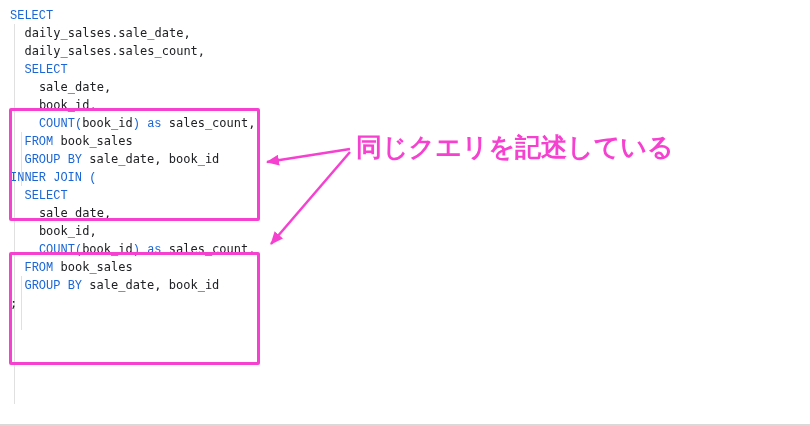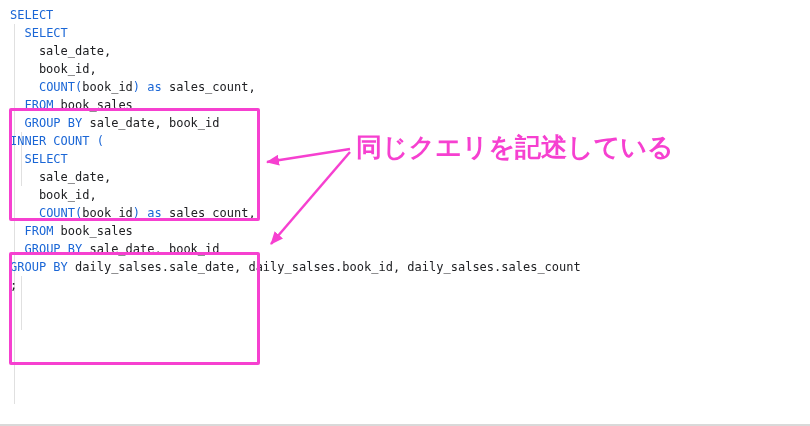--- a/index.html
+++ b/index.html
@@ -15,21 +15,21 @@
     left: 0; top: 0; right: 0; bottom: 0;
   }
   .code-lines {
     position: absolute;
     left: 10px; top: 6px;
     font-size: 12px;
     line-height: 18px;
     color: var(--ink, #202124);
   }
   .code-line { white-space: pre; height: 18px; }
-  .code-line .kw { color: var(--kw, #1a66d6); }
+  .code-line .kw { color: var(--kw, #1a66d6); font-family: Liberation Mono, monospace; }
   .indent-guide {
     position: absolute;
     width: 1px;
     background: var(--guide, #e0e0e0);
   }
   .guide-main { left: 14px; top: 24px; height: 380px; }
   .guide-sub1 { left: 21px; top: 132px; height: 54px; }
   .guide-sub2 { left: 21px; top: 276px; height: 54px; }
   .hl-box {
     position: absolute;
@@ -70,34 +70,35 @@
 </style>
 </head>
 <body style="--bg: #ffffff; --kw: #1a66d6; --ink: #202124; --pink: #f640d0; --guide: #e0e0e0; --divider: #d9d9d9;">
 
 <div class="code-area">
   <div class="indent-guide guide-main"></div>
   <div class="indent-guide guide-sub1"></div>
   <div class="indent-guide guide-sub2"></div>
   <div class="code-lines" id="code-lines">
       <div class="code-line"><span class="kw">SELECT</span></div>
+      <div class="code-line"><span>  daily_salses.sale_date,</span></div>
+      <div class="code-line"><span>  daily_salses.sales_count,</span></div>
       <div class="code-line"><span>  </span><span class="kw">SELECT</span></div>
       <div class="code-line"><span>    sale_date,</span></div>
       <div class="code-line"><span>    book_id,</span></div>
       <div class="code-line"><span>    </span><span class="kw">COUNT(</span><span>book_id</span><span class="kw">)</span><span> </span><span class="kw">as</span><span> sales_count,</span></div>
       <div class="code-line"><span>  </span><span class="kw">FROM</span><span> book_sales</span></div>
       <div class="code-line"><span>  </span><span class="kw">GROUP BY</span><span> sale_date, book_id</span></div>
-      <div class="code-line"><span class="kw">INNER COUNT (</span></div>
+      <div class="code-line"><span class="kw">INNER JOIN (</span></div>
       <div class="code-line"><span>  </span><span class="kw">SELECT</span></div>
       <div class="code-line"><span>    sale_date,</span></div>
       <div class="code-line"><span>    book_id,</span></div>
       <div class="code-line"><span>    </span><span class="kw">COUNT(</span><span>book_id</span><span class="kw">)</span><span> </span><span class="kw">as</span><span> sales_count,</span></div>
       <div class="code-line"><span>  </span><span class="kw">FROM</span><span> book_sales</span></div>
       <div class="code-line"><span>  </span><span class="kw">GROUP BY</span><span> sale_date, book_id</span></div>
-      <div class="code-line"><span class="kw">GROUP BY</span><span> daily_salses.sale_date, daily_salses.book_id, daily_salses.sales_count</span></div>
       <div class="code-line"><span>;</span></div>
     </div>
 </div>
 
 <div class="hl-box hl-box-1"></div>
 <div class="hl-box hl-box-2"></div>
 
 <svg class="arrow-overlay" viewBox="0 0 810 426" xmlns="http://www.w3.org/2000/svg">
   <defs>
     <marker id="arrowhead" class="head" markerWidth="13" markerHeight="11" refX="12" refY="5.5" orient="auto" markerUnits="userSpaceOnUse">

